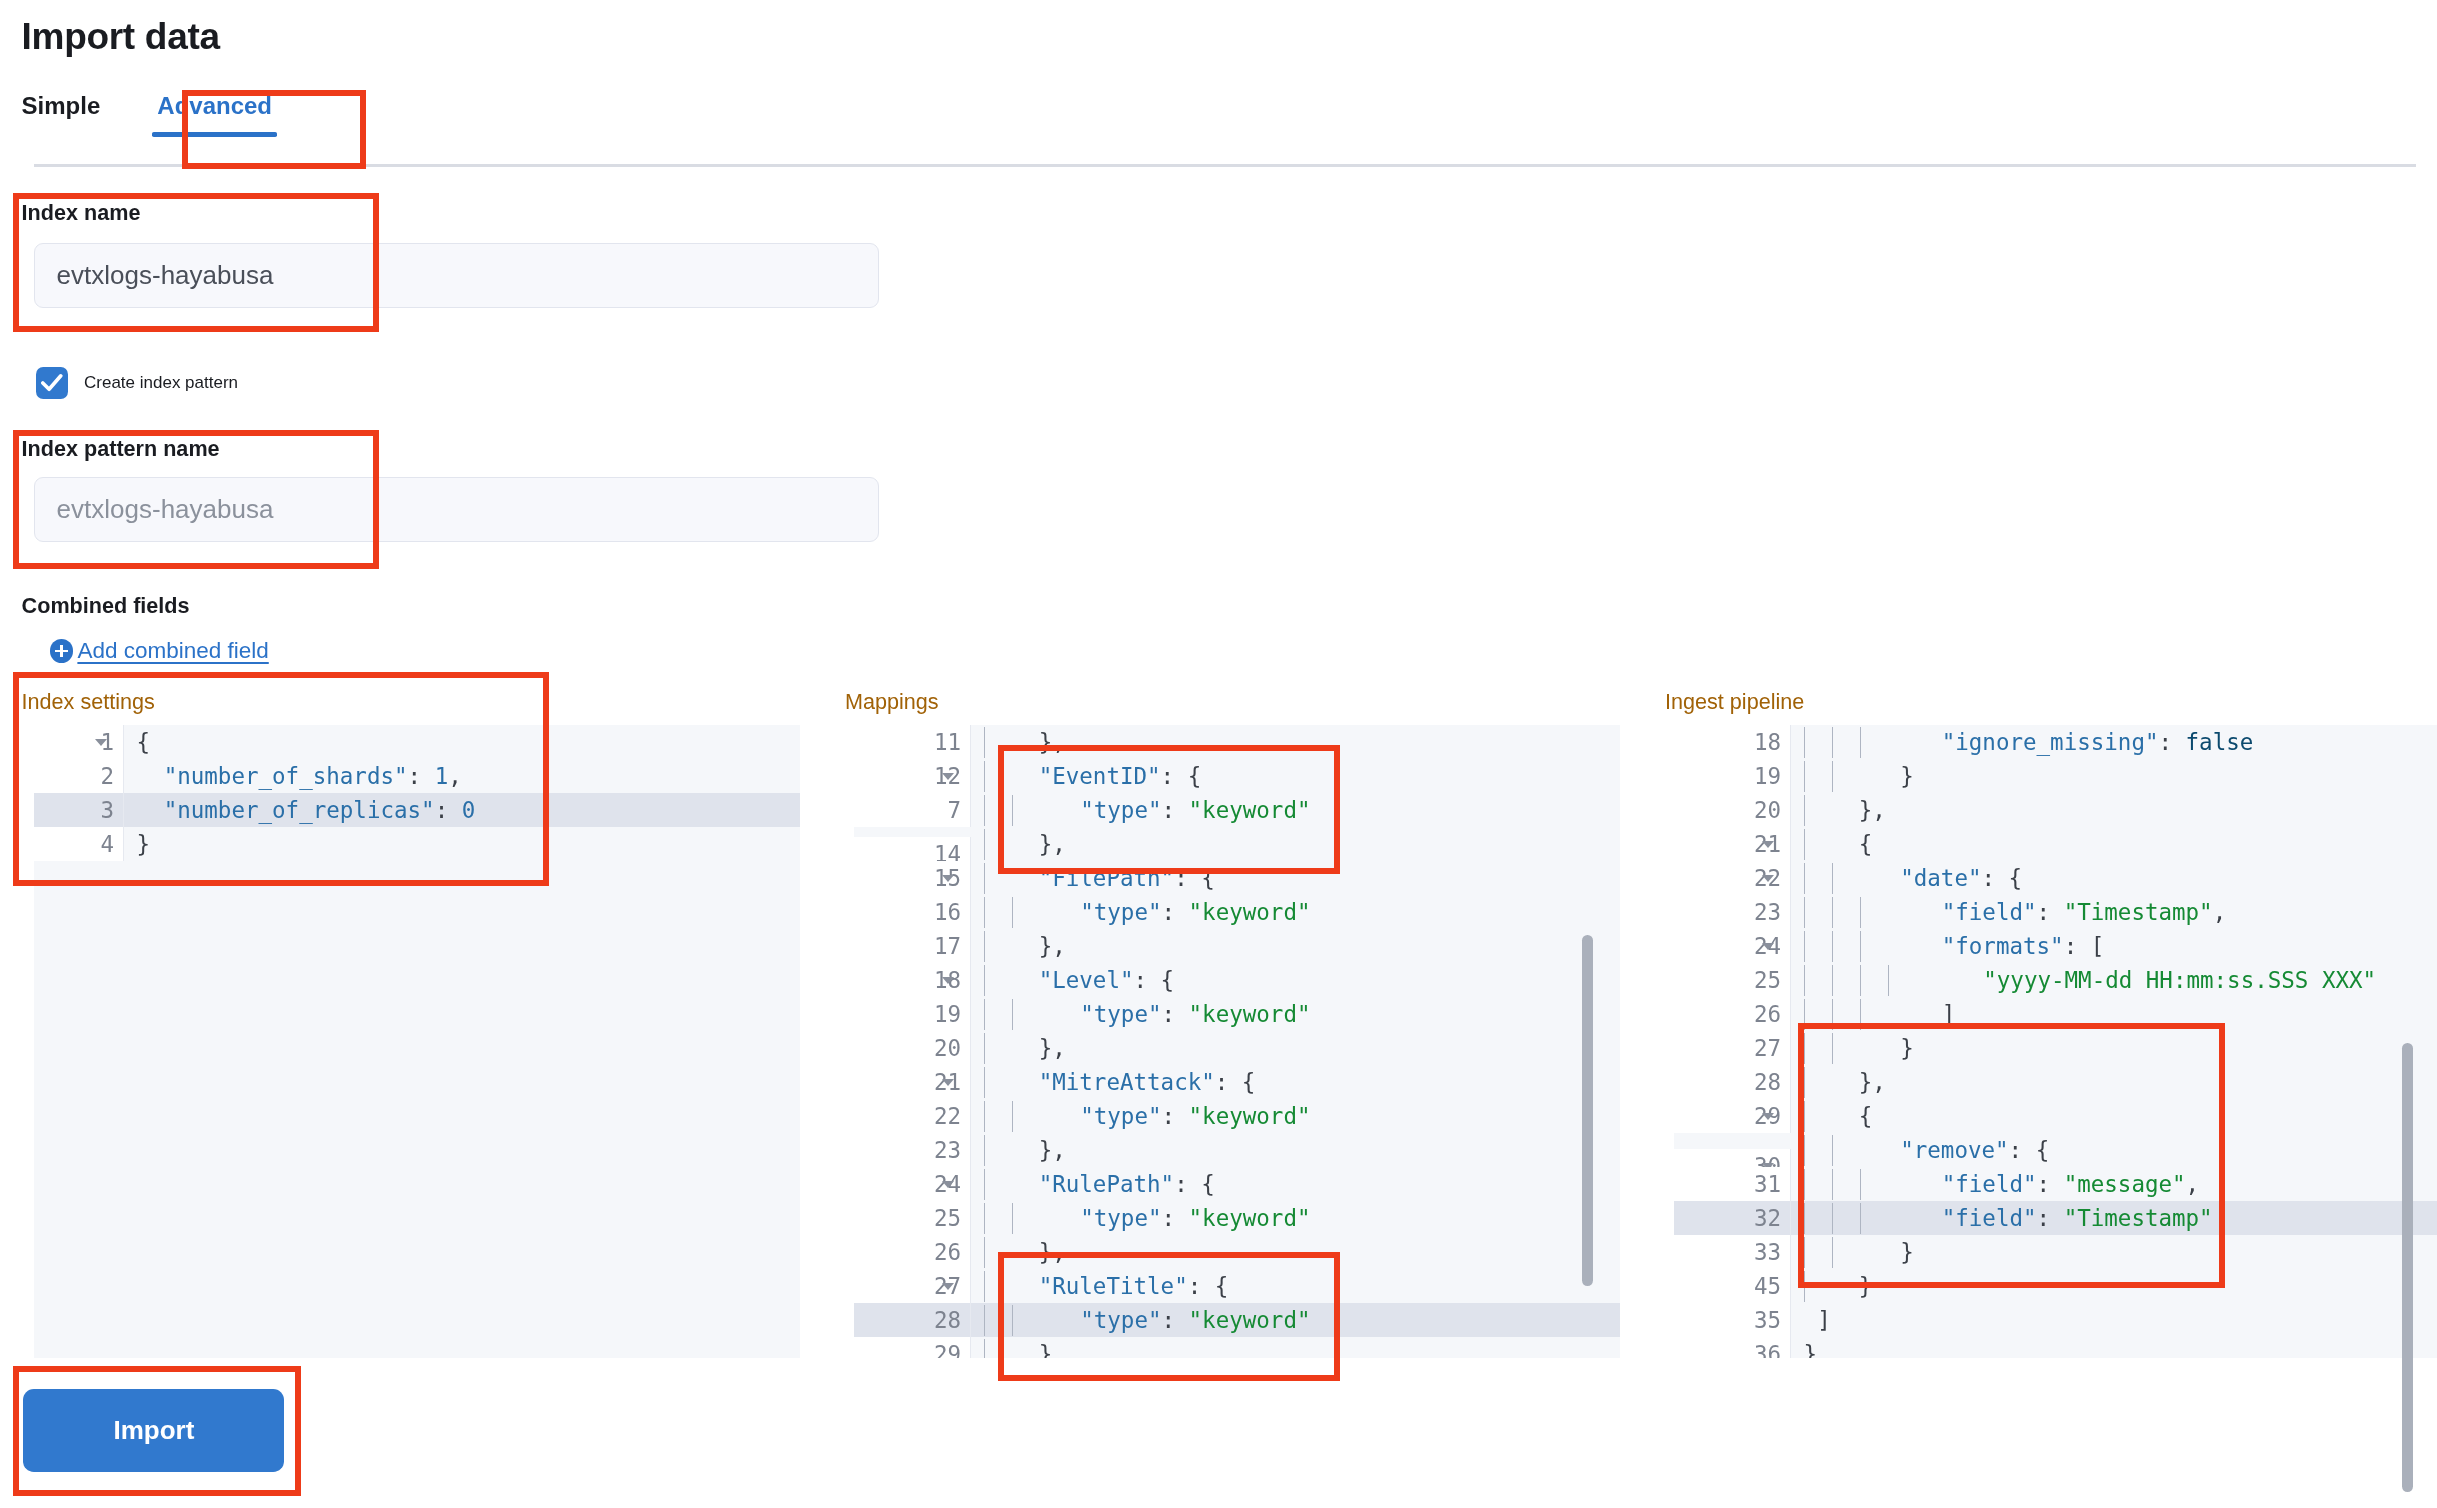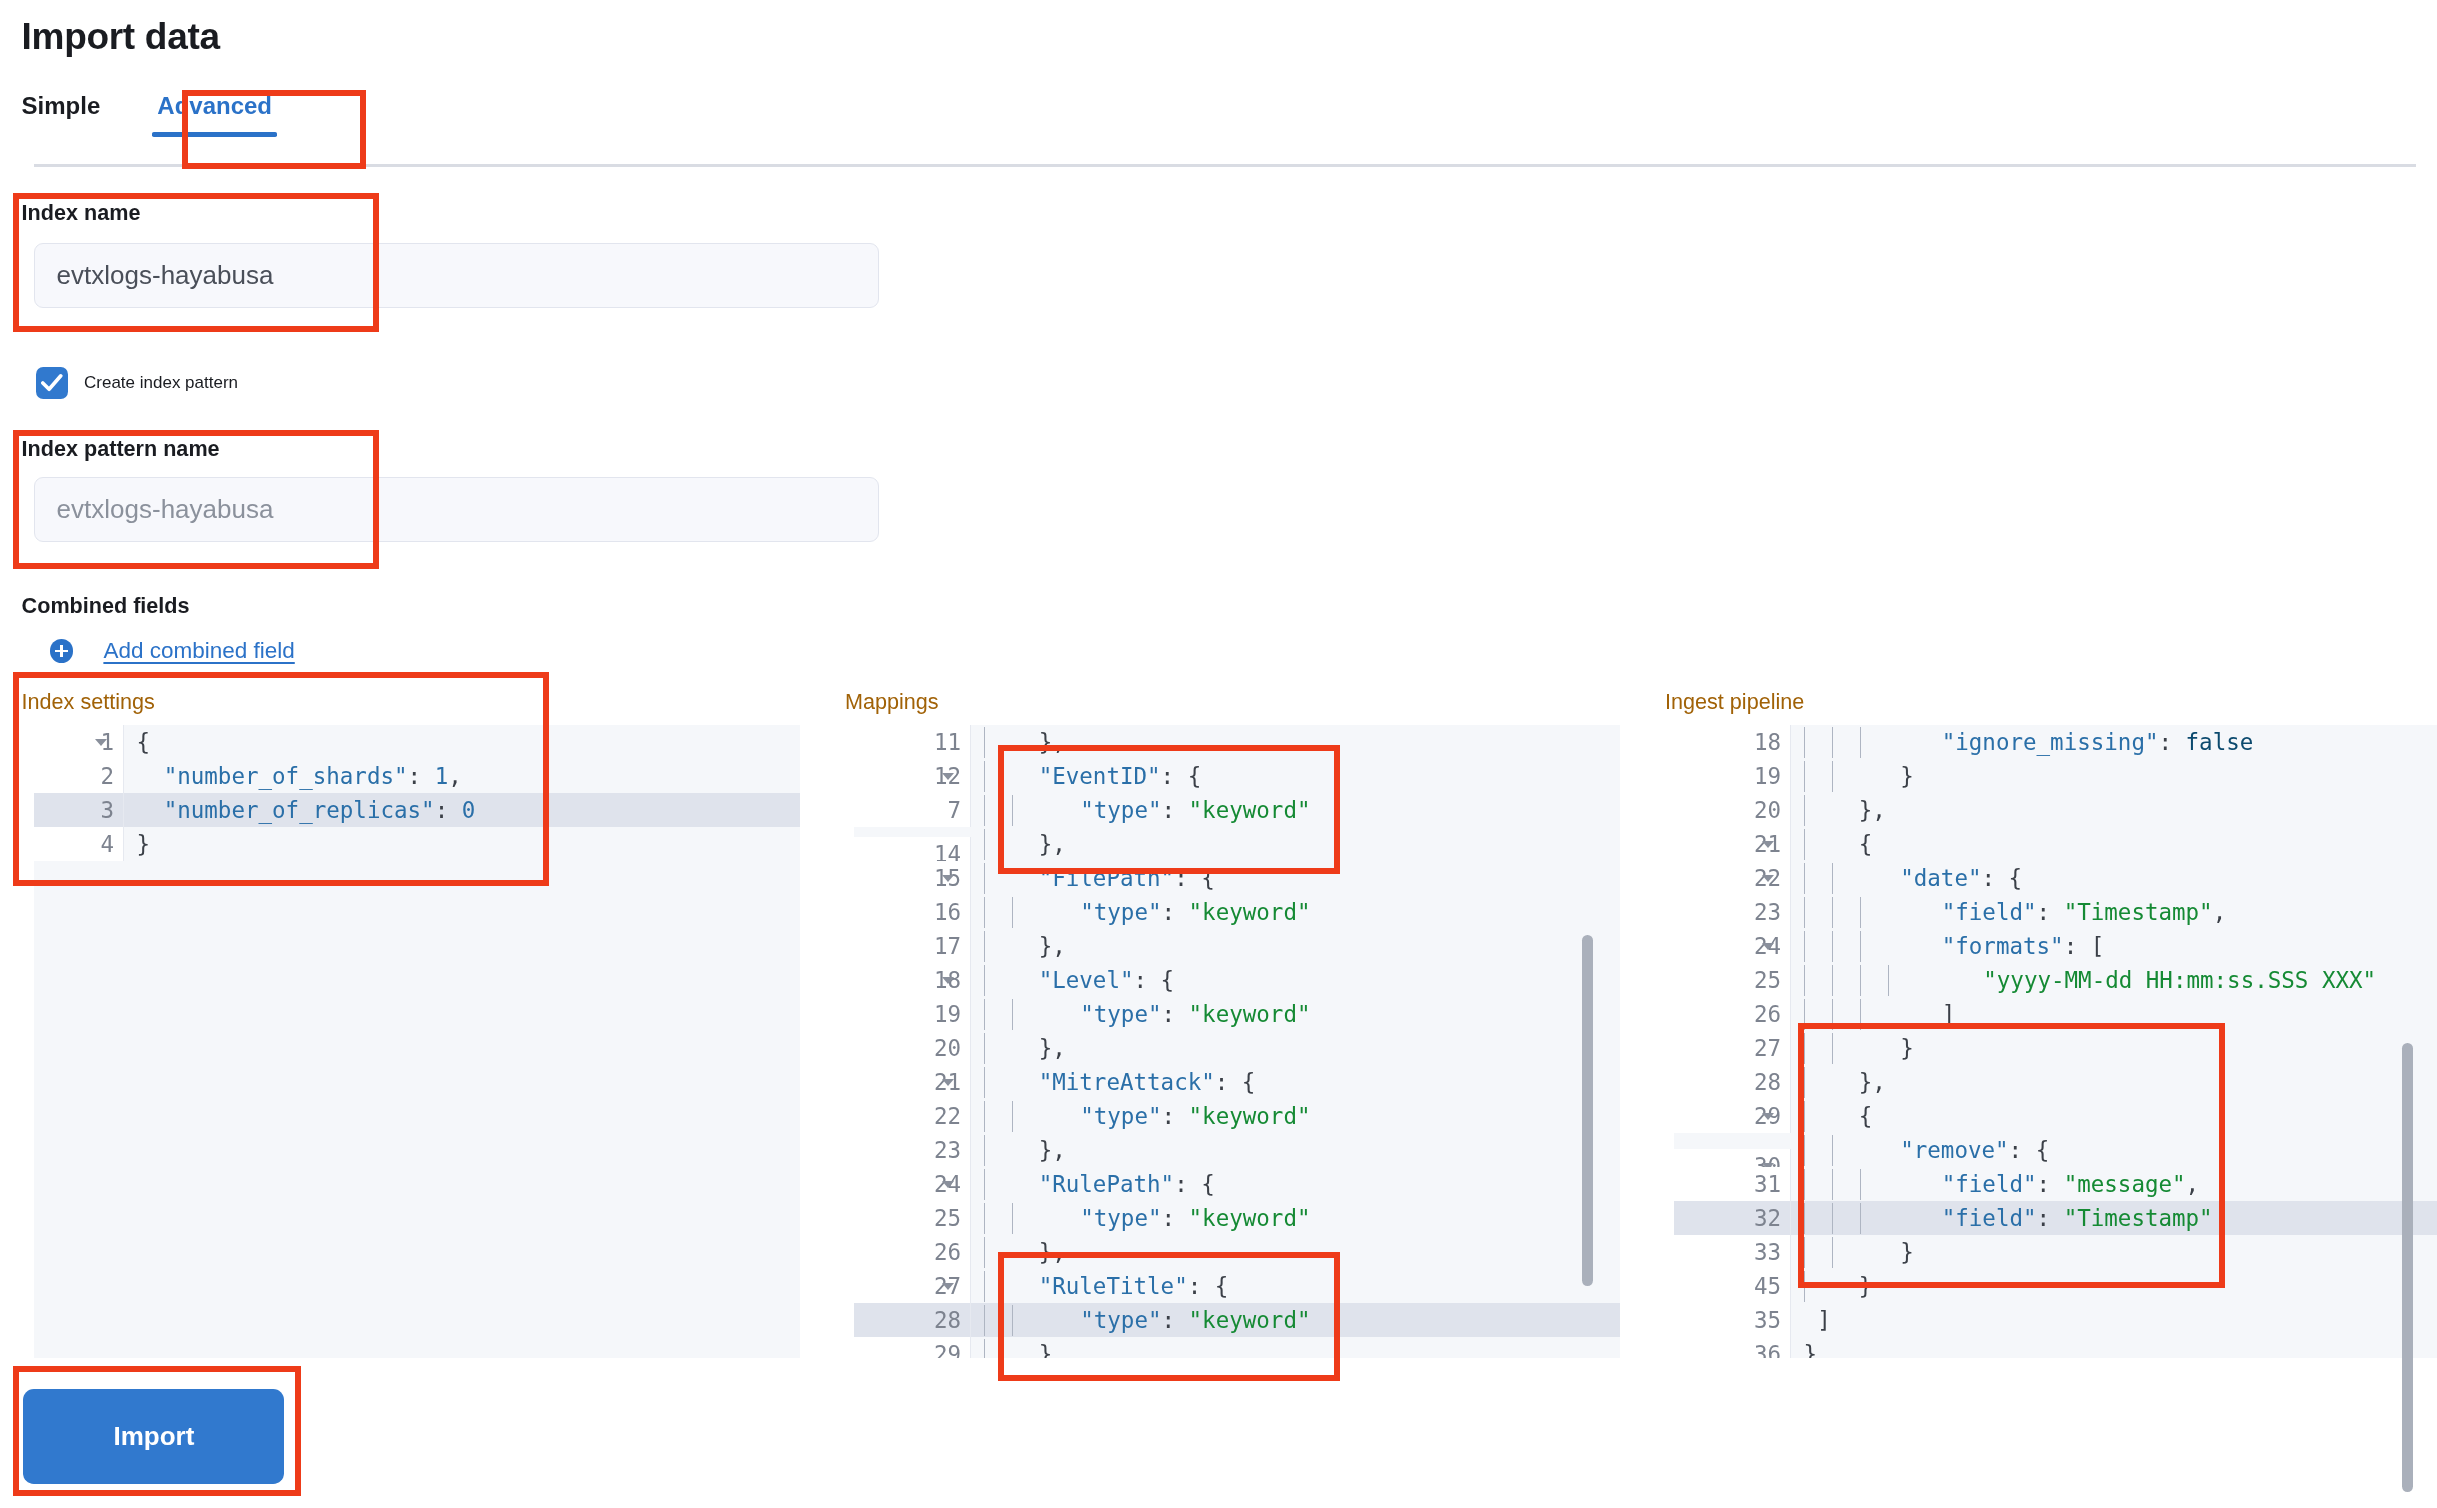--- a/index.html
+++ b/index.html
@@ -68,21 +68,21 @@
   .checkbox svg { position: absolute; left: 5.4px; top: 6.3px; }
   .checkbox-label { font-size: 17px; color: #1a1c21; }
 
   
   .combined-title {
     position: absolute; left: 21.6px; top: 593px;
     font-size: 21.6px; font-weight: 700; color: #1a1c21;
   }
   .add-combined {
     position: absolute; left: 50px; top: 638px;
-    display: flex; align-items: center; gap: 30px; cursor: pointer;
+    display: flex; align-items: center; gap: 4px; cursor: pointer;
   }
   .plus-icon {
     width: 23.4px; height: 23.4px; border-radius: 50%;
     background: #2b72c8; position: relative; flex: none;
   }
   .plus-icon::before, .plus-icon::after {
     content:""; position:absolute; background:#fff;
   }
   .plus-icon::before { left: 5.4px; top: 10.3px; width: 12.6px; height: 2.7px; }
   .plus-icon::after  { top: 5.4px; left: 10.3px; height: 12.6px; width: 2.7px; }
@@ -132,21 +132,21 @@
     height: 31px; vertical-align: -8px; margin-right: 0;
   }
   .scrollbar {
     position: absolute; width: 10.8px; border-radius: 5.4px;
     background: #aab0bb;
   }
 
   
   .import-btn {
     position: absolute; left: 23.4px; top: 1389px;
-    width: 261px; height: 95px;
+    width: 261px; height: 83px;
     background: #3179ce; border: none; border-radius: 10.8px;
     color: #ffffff; font-size: 26px; font-weight: 700;
     font-family: "Liberation Sans", sans-serif;
     cursor: pointer;
     display: flex; align-items: center; justify-content: center;
   }
 
   
   .anno {
     position: absolute; border: 6.3px solid #ee3b19;

